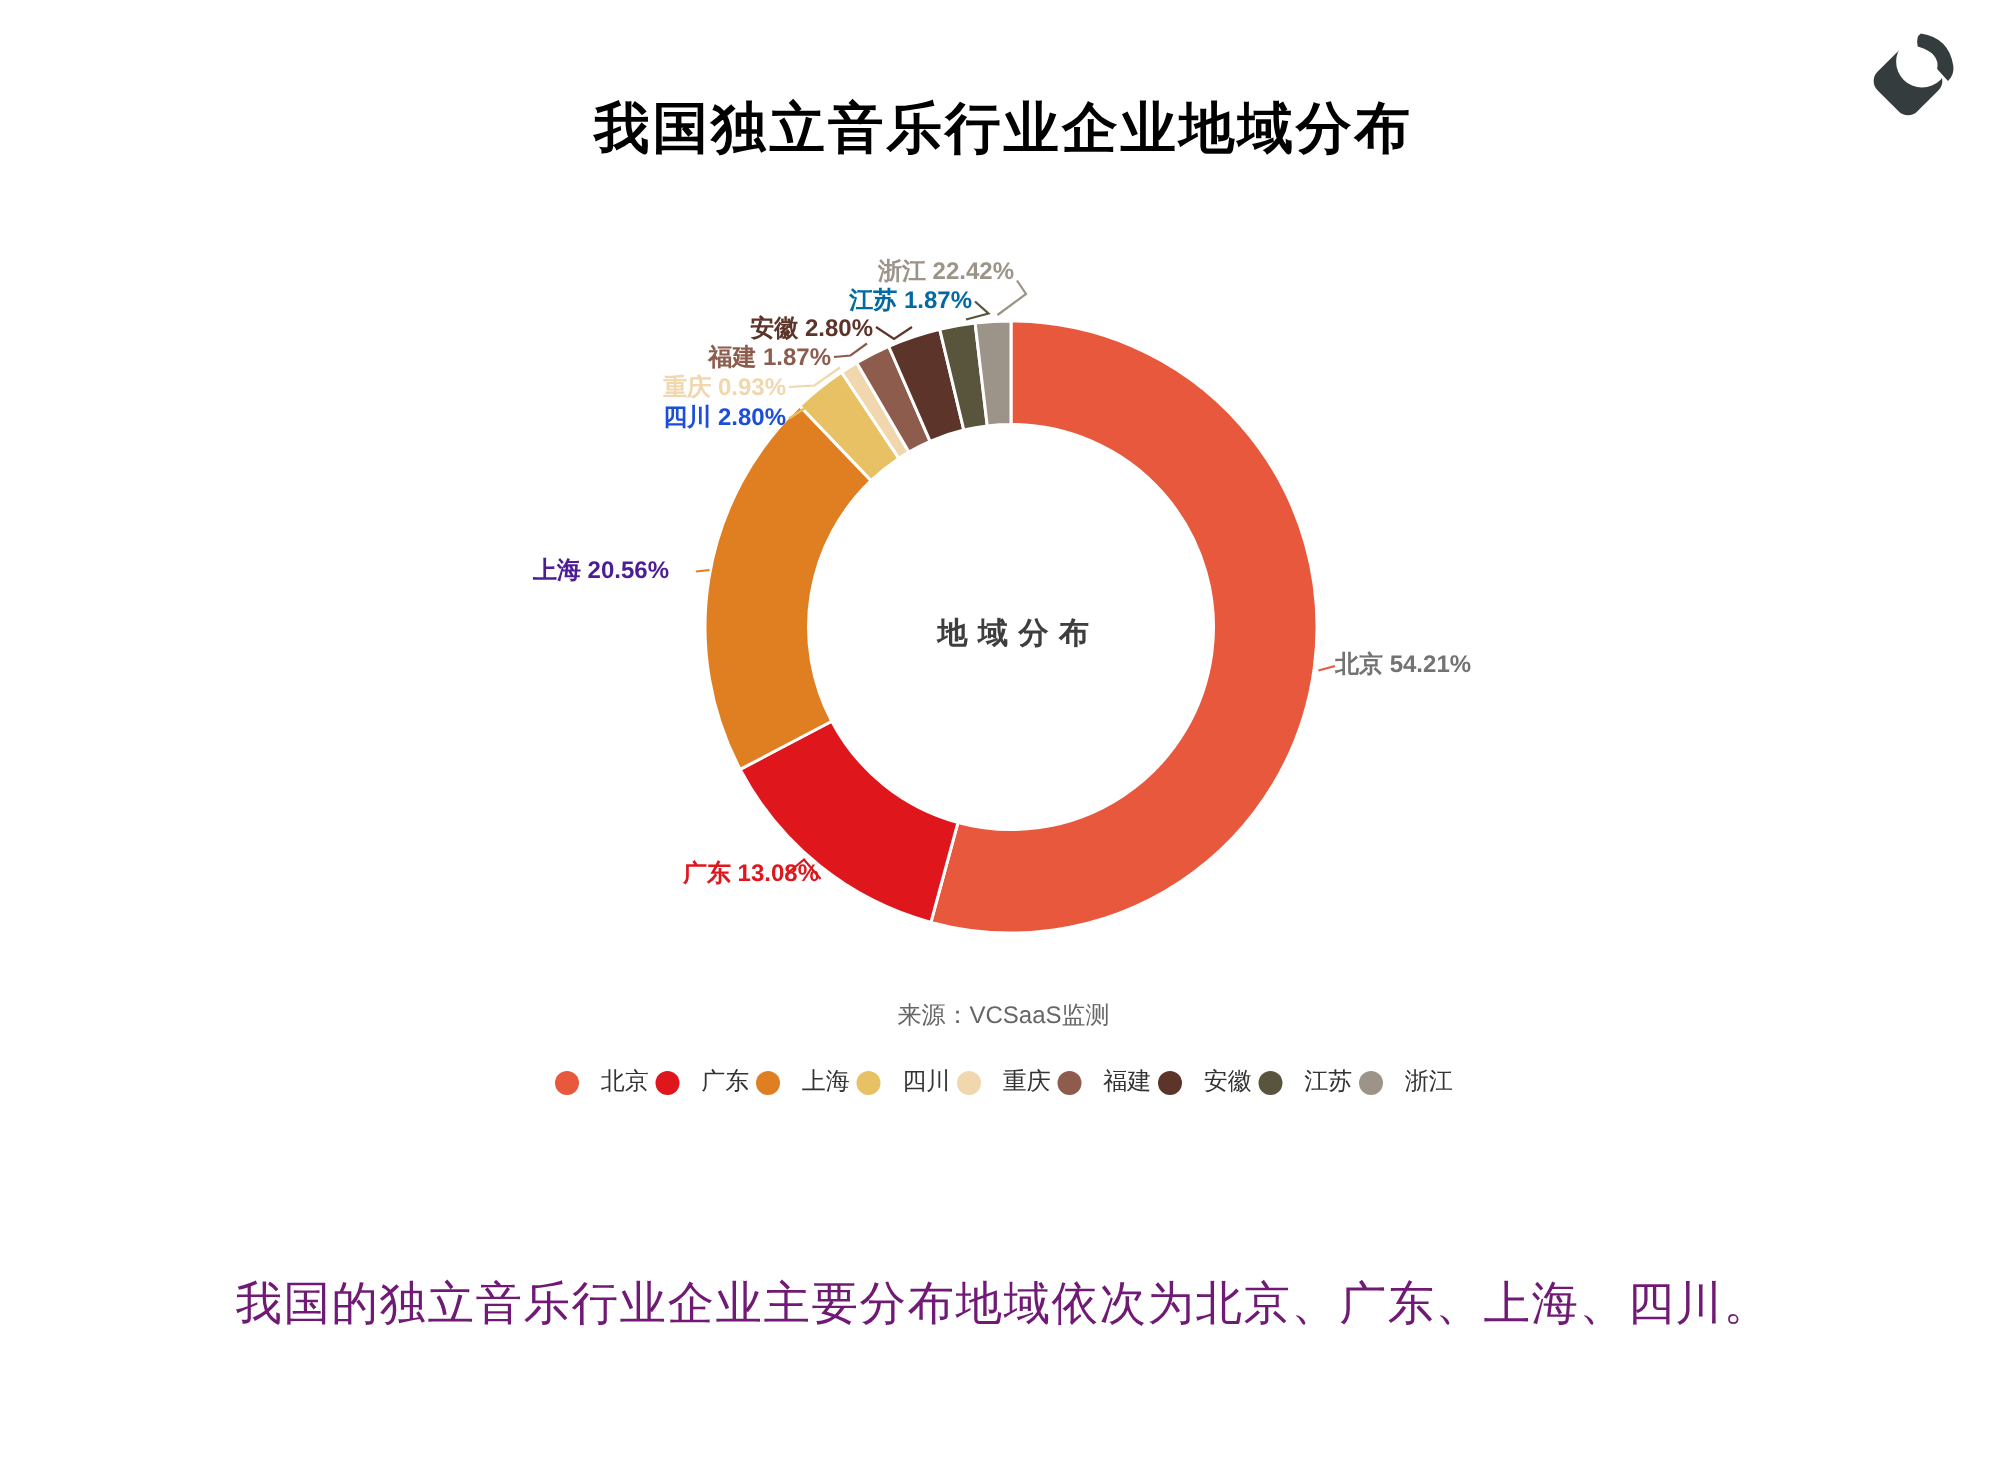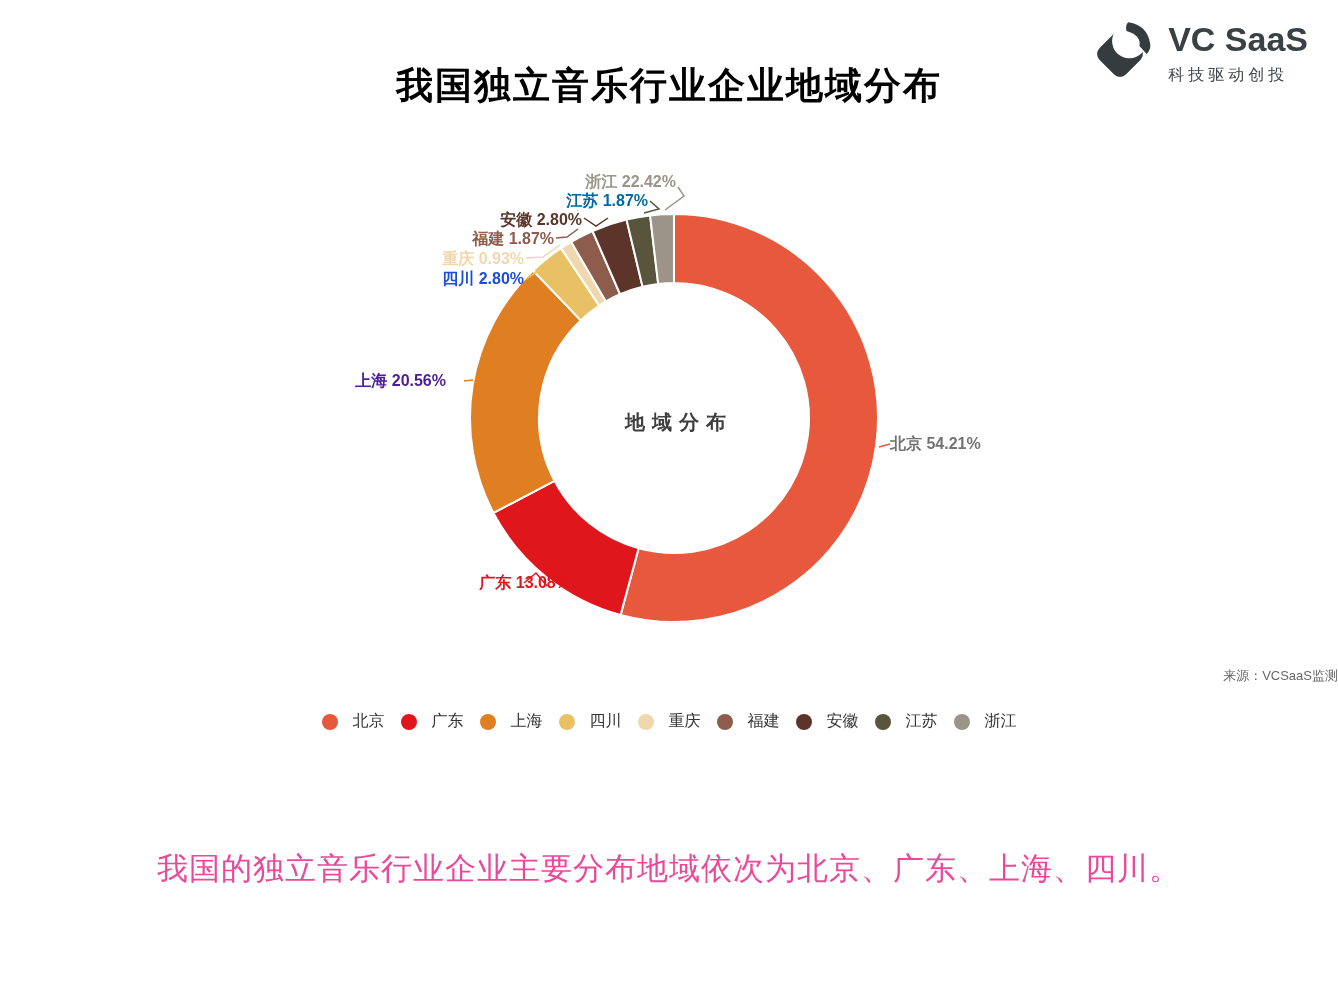--- a/index.html
+++ b/index.html
@@ -18,50 +18,46 @@
   .logo-tagline{font-size:16px;color:#40474a;letter-spacing:4px;margin-top:7px;}
   #chart-svg{position:absolute;left:0;top:0;}
   .center-label{
     position:absolute;left:679px;top:422px;transform:translate(-50%,-50%);
     font-size:20px;font-weight:bold;color:#3e3e3e;letter-spacing:7px;white-space:nowrap;
   }
   .slice-label{
     position:absolute;font-size:16px;font-weight:bold;white-space:nowrap;line-height:1.2;
   }
   .source-note{
-    position:absolute;top:667px;left:0;width:100%;text-align:right;
-    font-size:13px;color:#666;
+    position:absolute;top:667px;left:0;width:100%;text-align:center;
+    font-size:16px;color:#666;
   }
   .legend{
     position:absolute;top:711px;left:0;width:100%;
-    display:flex;justify-content:center;align-items:flex-start;gap:16px;
+    display:flex;justify-content:center;align-items:flex-start;gap:4px;
   }
   .legend-item{display:flex;align-items:center;gap:15px;cursor:pointer;}
   .legend-dot{width:16px;height:16px;border-radius:50%;display:inline-block;}
   .legend-label{font-size:16px;color:#333;}
   .summary-text{
     position:absolute;top:848px;left:0;width:100%;text-align:center;
-    font-size:31px;color:#ec4899;letter-spacing:1px;
+    font-size:31px;color:#701a75;letter-spacing:1px;
   }
 </style>
 </head>
 <body>
 
 <div class="page-title">我国独立音乐行业企业地域分布</div>
 
 <div class="logo">
   <svg class="logo-mark" viewBox="0 0 100 100" aria-hidden="true">
     <rect x="24" y="24" width="52" height="52" rx="12" transform="rotate(45 50 50)" fill="#353c3e"></rect>
     <circle cx="63" cy="32" r="24" fill="#ffffff"></circle>
     <path d="M62 6 Q88 10 92 36 Q93 44 87 50 L77 39 Q80 24 59 18 Q57 9 62 6 Z" fill="#353c3e"></path>
   </svg>
-  <div class="logo-text">
-    <div class="logo-brand">VC SaaS</div>
-    <div class="logo-tagline">科技驱动创投</div>
-  </div>
 </div>
 
 <svg id="chart-svg" width="1338" height="986" viewBox="0 0 1338 986">
     <path d="M674 214 A204 204 0 1 1 620.5975320216942 614.886201684694 L638.6601314849447 548.2923393501652 A135 135 0 1 0 674 283 Z" fill="#e8583c" stroke="#fff" stroke-width="2" stroke-linejoin="round"></path>
     <path d="M620.5975320216942 614.886201684694 A204 204 0 0 1 493.4323145332721 512.9279251073614 L554.5066787352536 480.81995043869506 A135 135 0 0 0 638.6601314849447 548.2923393501652 Z" fill="#e0161d" stroke="#fff" stroke-width="2" stroke-linejoin="round"></path>
     <path d="M493.4323145332721 512.9279251073614 A204 204 0 0 1 533.0384422389757 270.5352949564357 L580.7166161875575 320.4130628388177 A135 135 0 0 0 554.5066787352536 480.81995043869506 Z" fill="#e07f22" stroke="#fff" stroke-width="2" stroke-linejoin="round"></path>
     <path d="M533.0384422389757 270.5352949564357 A204 204 0 0 1 561.0269901061913 248.13800002492195 L599.2384493349796 305.59132354590423 A135 135 0 0 0 580.7166161875575 320.4130628388177 Z" fill="#e7c163" stroke="#fff" stroke-width="2" stroke-linejoin="round"></path>
     <path d="M561.0269901061913 248.13800002492195 A204 204 0 0 1 571.1408418627177 241.82964611692023 L605.931439467975 301.41667757737366 A135 135 0 0 0 599.2384493349796 305.59132354590423 Z" fill="#f1d7ae" stroke="#fff" stroke-width="2" stroke-linejoin="round"></path>
     <path d="M571.1408418627177 241.82964611692023 A204 204 0 0 1 592.5038609787285 230.9856173321806 L620.068731530041 294.2404820580607 A135 135 0 0 0 605.931439467975 301.41667757737366 Z" fill="#8d5c4c" stroke="#fff" stroke-width="2" stroke-linejoin="round"></path>
     <path d="M592.5038609787285 230.9856173321806 A204 204 0 0 1 626.4971280848439 219.60776940663158 L642.5642759384997 286.7110238720356 A135 135 0 0 0 620.068731530041 294.2404820580607 Z" fill="#5c342a" stroke="#fff" stroke-width="2" stroke-linejoin="round"></path>
@@ -75,21 +71,21 @@
     <polyline points="556,238 567,237 578,229" fill="none" stroke="#8d5c4c" stroke-width="1.5"></polyline>
     <polyline points="584,218 596,226 608,218" fill="none" stroke="#5c342a" stroke-width="1.5"></polyline>
     <polyline points="650,201 659,209 644,213" fill="none" stroke="#59543c" stroke-width="1.5"></polyline>
     <polyline points="678,187 684,196 665,210" fill="none" stroke="#9c9488" stroke-width="1.5"></polyline>
   </svg>
 
 <div class="center-label">地域分布</div>
 
 <div id="slice-labels">
     <div class="slice-label" style="color: #737373; top: 434px; left: 890px;">北京 54.21%</div>
-    <div class="slice-label" style="color: rgb(224, 22, 29); top: 573px; right: 768px;">广东 13.08%</div>
+    <div class="slice-label" style="color: rgb(224, 22, 29); top: 573px; right: 792px;">广东 13.08%</div>
     <div class="slice-label" style="color: #4c1d95; top: 371px; right: 892px;">上海 20.56%</div>
     <div class="slice-label" style="color: #1d4ed8; top: 269px; right: 814px;">四川 2.80%</div>
     <div class="slice-label" style="color: rgb(241, 215, 174); top: 249px; right: 814px;">重庆 0.93%</div>
     <div class="slice-label" style="color: rgb(141, 92, 76); top: 229px; right: 784px;">福建 1.87%</div>
     <div class="slice-label" style="color: rgb(92, 52, 42); top: 210px; right: 756px;">安徽 2.80%</div>
     <div class="slice-label" style="color: #0369a1; top: 191px; right: 690px;">江苏 1.87%</div>
     <div class="slice-label" style="color: rgb(156, 148, 136); top: 172px; right: 662px;">浙江 22.42%</div>
   </div>
 
 <div class="source-note">来源：VCSaaS监测</div>

